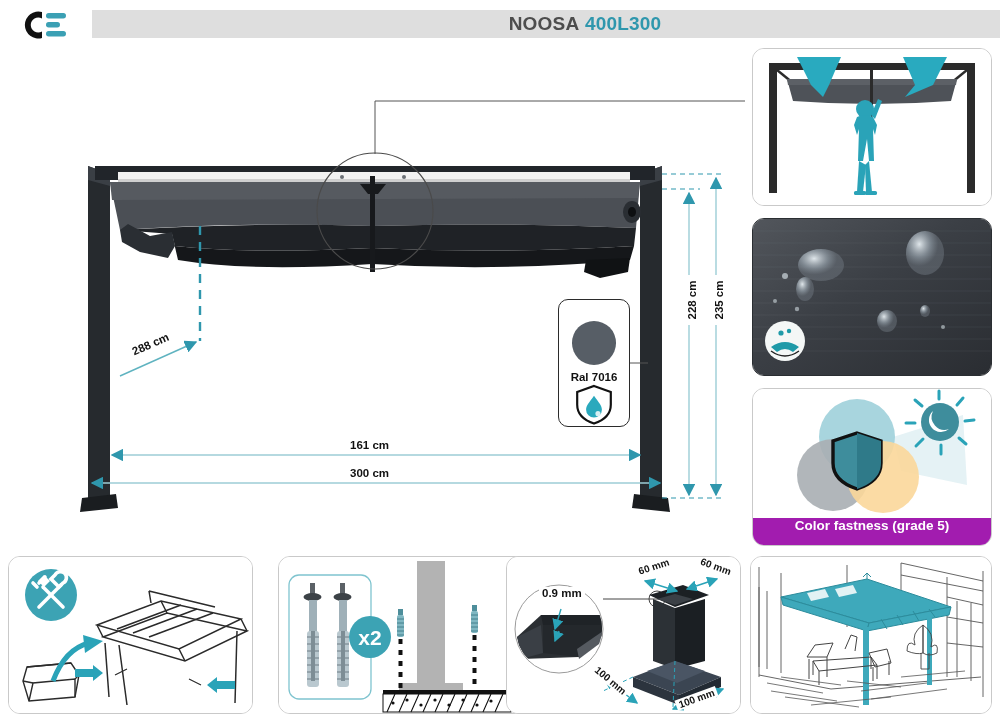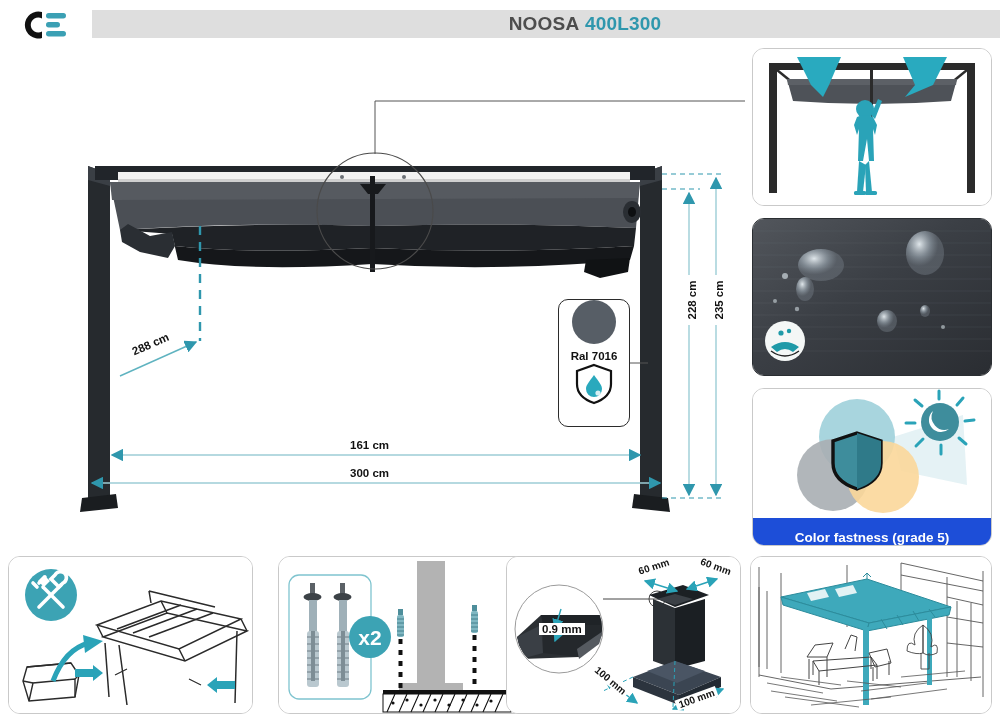--- a/index.html
+++ b/index.html
@@ -21,27 +21,27 @@
   .panel{position:absolute;border:1px solid #c9c9c9;border-radius:12px;
          background:#fff;overflow:hidden;box-sizing:border-box;}
   .panel svg{display:block;}
 
   
   .stage{position:absolute;left:0;top:46px;width:745px;height:505px;}
 
   
   .ral{position:absolute;left:558px;top:253px;width:72px;height:128px;
        border:1px solid #2b2b2b;border-radius:10px;background:#fff;box-sizing:border-box;
-       display:flex;flex-direction:column;align-items:center;padding-top:0;}
+       display:flex;flex-direction:column;align-items:center;padding-top:21px;}
   .ral-dot{width:44px;height:44px;border-radius:50%;background:#575e66;}
   .ral-label{font-size:11.5px;font-weight:bold;color:#111;margin-top:6px;}
 
   
-  .cf-foot{position:absolute;left:0;right:0;bottom:0;height:27px;background:#1d4ed8;
-           display:flex;align-items:flex-end;justify-content:center;}
+  .cf-foot{position:absolute;left:0;right:0;bottom:0;height:27px;background:#a21caf;
+           display:flex;align-items:flex-start;justify-content:center;}
   .cf-foot span{color:#fff;font-size:13.5px;font-weight:bold;}
 
   
   .dim{position:absolute;font-size:11.5px;font-weight:bold;color:#111;
        background:#fff;padding:0 3px;white-space:nowrap;}
   .rot90{transform:rotate(-90deg);transform-origin:center;}
 </style>
 </head>
 <body>
 
@@ -431,21 +431,21 @@
       <line x1="180" y1="32" x2="210" y2="22" stroke="#2aa3b8" stroke-width="1.4" marker-start="url(#tb)" marker-end="url(#ta)"></line>
 
       <line x1="98" y1="122" x2="130" y2="146" stroke="#2aa3b8" stroke-width="1.4" marker-start="url(#tb)" marker-end="url(#ta)"></line>
 
       <line x1="166" y1="152" x2="216" y2="132" stroke="#2aa3b8" stroke-width="1.4" marker-start="url(#tb)" marker-end="url(#ta)"></line>
 
       <g stroke="#2aa3b8" stroke-width="1" stroke-dasharray="4 3" fill="none">
         <path d="M126 120 L96 134 M168 104 L166 150"></path>
       </g>
     </svg>
-    <div class="dim" style="left:32px;top:30px;margin-top:36px;"><span>0.9 mm</span></div>
+    <div class="dim" style="left:32px;top:30px;"><span>0.9 mm</span></div>
     <div class="dim" style="left:128px;top:4px;transform:rotate(-18deg);font-size:10px;">
       <span>60 mm</span></div>
     <div class="dim" style="left:190px;top:4px;transform:rotate(20deg);font-size:10px;">
       <span>60 mm</span></div>
     <div class="dim" style="left:82px;top:118px;transform:rotate(40deg);font-size:10px;">
       <span>100 mm</span></div>
     <div class="dim" style="left:168px;top:136px;transform:rotate(-20deg);font-size:10px;">
       <span>100 mm</span></div>
   </div>
 

